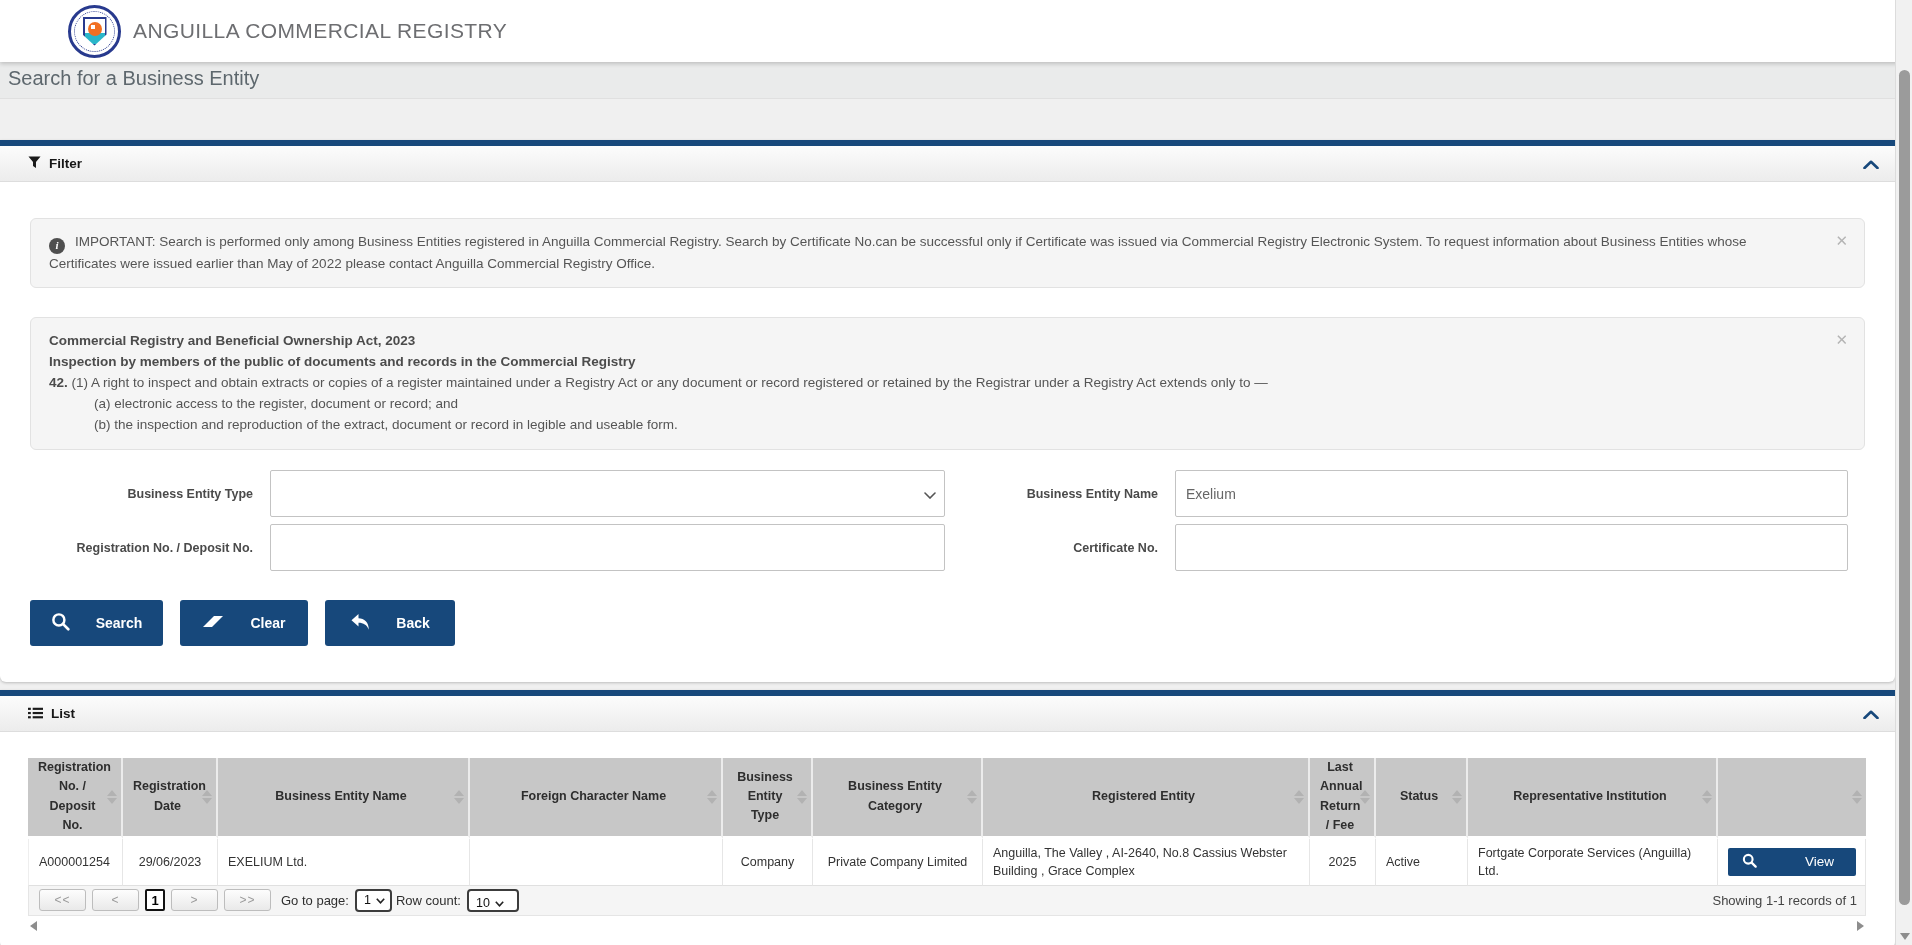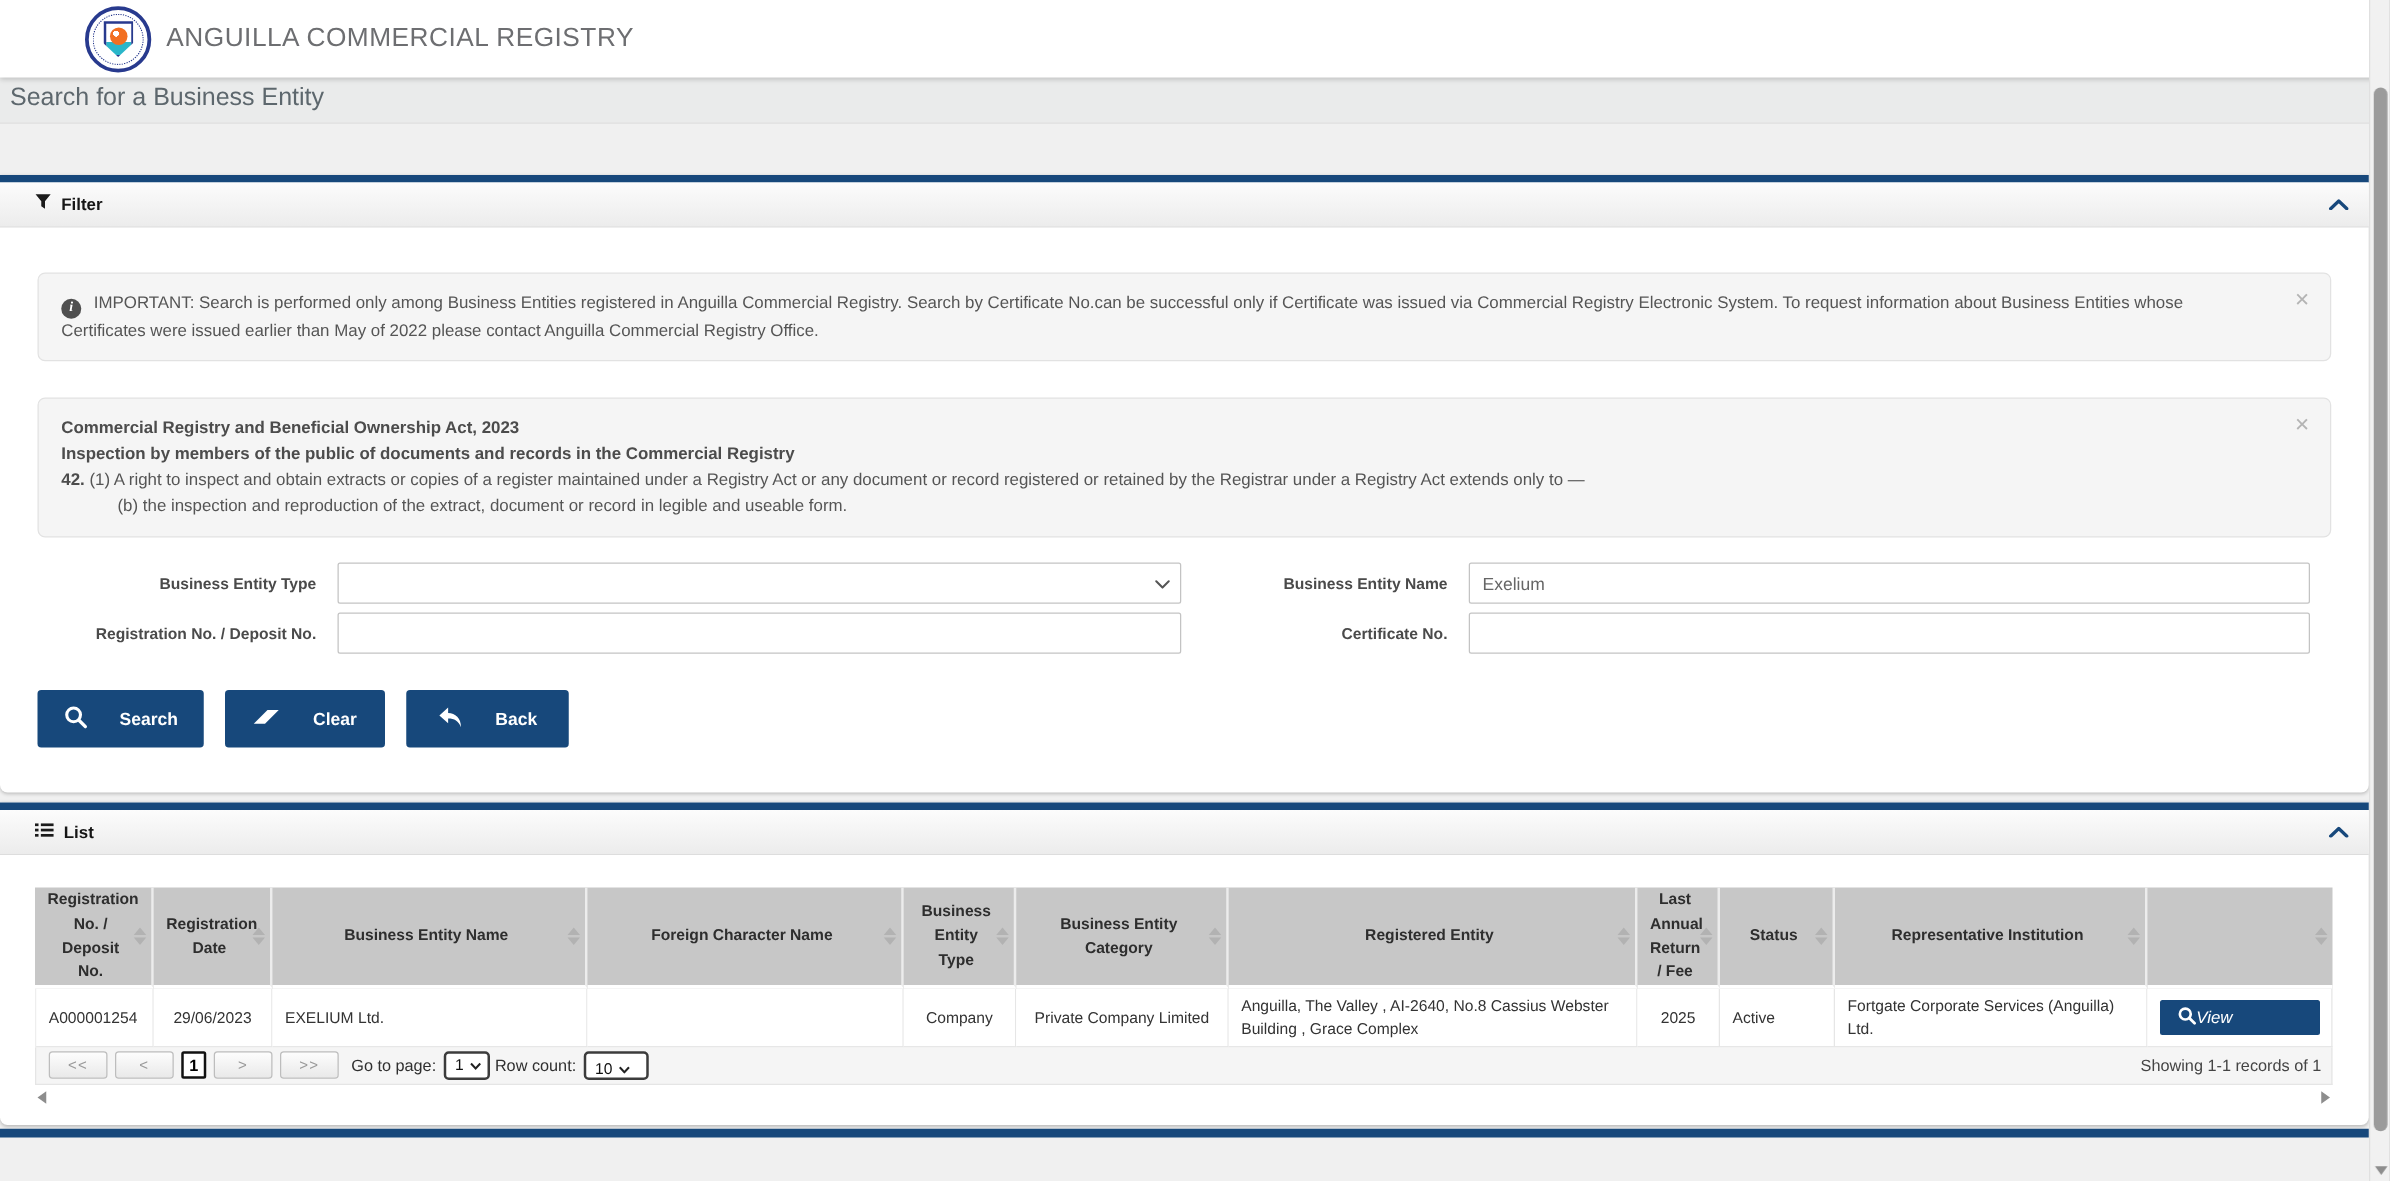--- a/index.html
+++ b/index.html
@@ -47,21 +47,21 @@
   .notice .bold-line { font-weight:bold; color:#4c4c4c; }
   .notice .indent { padding-left:45px; }
   .clause-num { font-weight:bold; color:#4c4c4c;margin-top:10px; }
 
   
   .search-form { margin-top:20px; }
   .form-row { display:flex; align-items:center; margin-bottom:7px; }
   .flabel { font-size:12.5px; font-weight:bold; color:#4a4a4a; text-align:right; padding-right:17px; }
   .flabel.l1 { width:240px; }
   .flabel.l2 { width:230px; }
-  .fld { height:33px; border:1px solid #c3c3c3; background:#fff; border-radius:2px; }
+  .fld { height:47px; border:1px solid #c3c3c3; background:#fff; border-radius:2px; }
   .fld.f1 { width:675px; }
   .fld.f2 { width:673px; margin-left:0; }
   input.fld { font-family:inherit; font-size:14px; color:#666; padding:0 10px; outline:none; }
   .select-box { position:relative; display:flex; align-items:center; padding:0 26px 0 10px; cursor:pointer; }
   .select-box .chev { position:absolute; right:8px; top:50%; transform:translateY(-50%); }
 
   
   .btn-row { margin-top:29px; display:flex; }
   .btn { height:46px; border:none; border-radius:3px; background:#17487b; color:#fff; font-weight:bold;
     font-size:14px; font-family:inherit; display:inline-flex; align-items:center; justify-content:center;
@@ -87,21 +87,21 @@
   .tri-dn { width:0; height:0; border-left:5px solid transparent; border-right:5px solid transparent;
     border-top:6px solid #b2b2b2; }
   td.dc { background:#fff; font-size:12.5px; color:#333; padding:5px 10px; height:40px;
     vertical-align:middle; border-right:1px solid #e6e6e6; border-bottom:1px solid #e0e0e0;
     line-height:1.45; overflow:hidden; }
   td.dc:first-child { border-left:1px solid #eee; }
   .ta-c { text-align:center; }
   .view-btn { width:128px; height:28px; margin:0 auto; background:#17487b; border:none; border-radius:2px;
     color:#fff; font-family:inherit; font-size:13.5px; display:flex; align-items:center; cursor:pointer;
     padding:0 0 0 14px; }
-  .view-btn .vlabel { flex:1; text-align:left; padding-right:10px;font-style:italic; }
+  .view-btn .vlabel { flex:1; text-align:right; padding-right:22px; }
 
   
   .pgbar { width:1838px; height:30px; background:#f5f5f5; border:1px solid #e5e5e5; border-top:none;
     display:flex; align-items:center; padding:0 8px 0 10px; font-size:13px; color:#2f2f2f; }
   .pg-btn { width:47px; height:22px; margin-right:6px; background:linear-gradient(#fdfdfd,#e9e9e9);
     border:1px solid #bdbdbd; border-radius:3px; color:#9a9a9a; font-size:12px; font-family:inherit;
     display:inline-flex; align-items:center; justify-content:center; cursor:pointer; letter-spacing:1px; }
   .pg-cur { width:20px; height:22px; background:#fff; border:2px solid #111; border-radius:2px;
     font-weight:bold; color:#000; font-size:13px; display:inline-flex; align-items:center;
     justify-content:center; margin:0 6px 0 0; cursor:pointer; }
@@ -173,20 +173,21 @@
       <div class="notice">
         <span class="close-x">✕</span>
         <span class="info-badge">i</span><span>IMPORTANT: Search is performed only among Business Entities registered in Anguilla Commercial Registry. Search by Certificate No.can be successful only if Certificate was issued via Commercial Registry Electronic System. To request information about Business Entities whose Certificates were issued earlier than May of 2022 please contact Anguilla Commercial Registry Office.</span>
       </div>
 
       <div class="notice">
         <span class="close-x">✕</span>
         <div class="bold-line">Commercial Registry and Beneficial Ownership Act, 2023</div>
         <div class="bold-line">Inspection by members of the public of documents and records in the Commercial Registry</div>
         <div><span class="clause-num">42.</span> <span>(1) A right to inspect and obtain extracts or copies of a register maintained under a Registry Act or any document or record registered or retained by the Registrar under a Registry Act extends only to —</span></div>
+        <div class="indent">(a) electronic access to the register, document or record; and</div>
         <div class="indent">(b) the inspection and reproduction of the extract, document or record in legible and useable form.</div>
       </div>
 
       <div class="search-form">
         <div class="form-row">
           <div class="flabel l1">Business Entity Type</div>
           <div class="fld f1 select-box">
             <span class="chev">
               <svg width="12" height="7" viewBox="0 0 12 7">
                   <path d="M1 1 L6 6 L11 1" fill="none" stroke="#555" stroke-width="1.6" stroke-linecap="round"></path>

